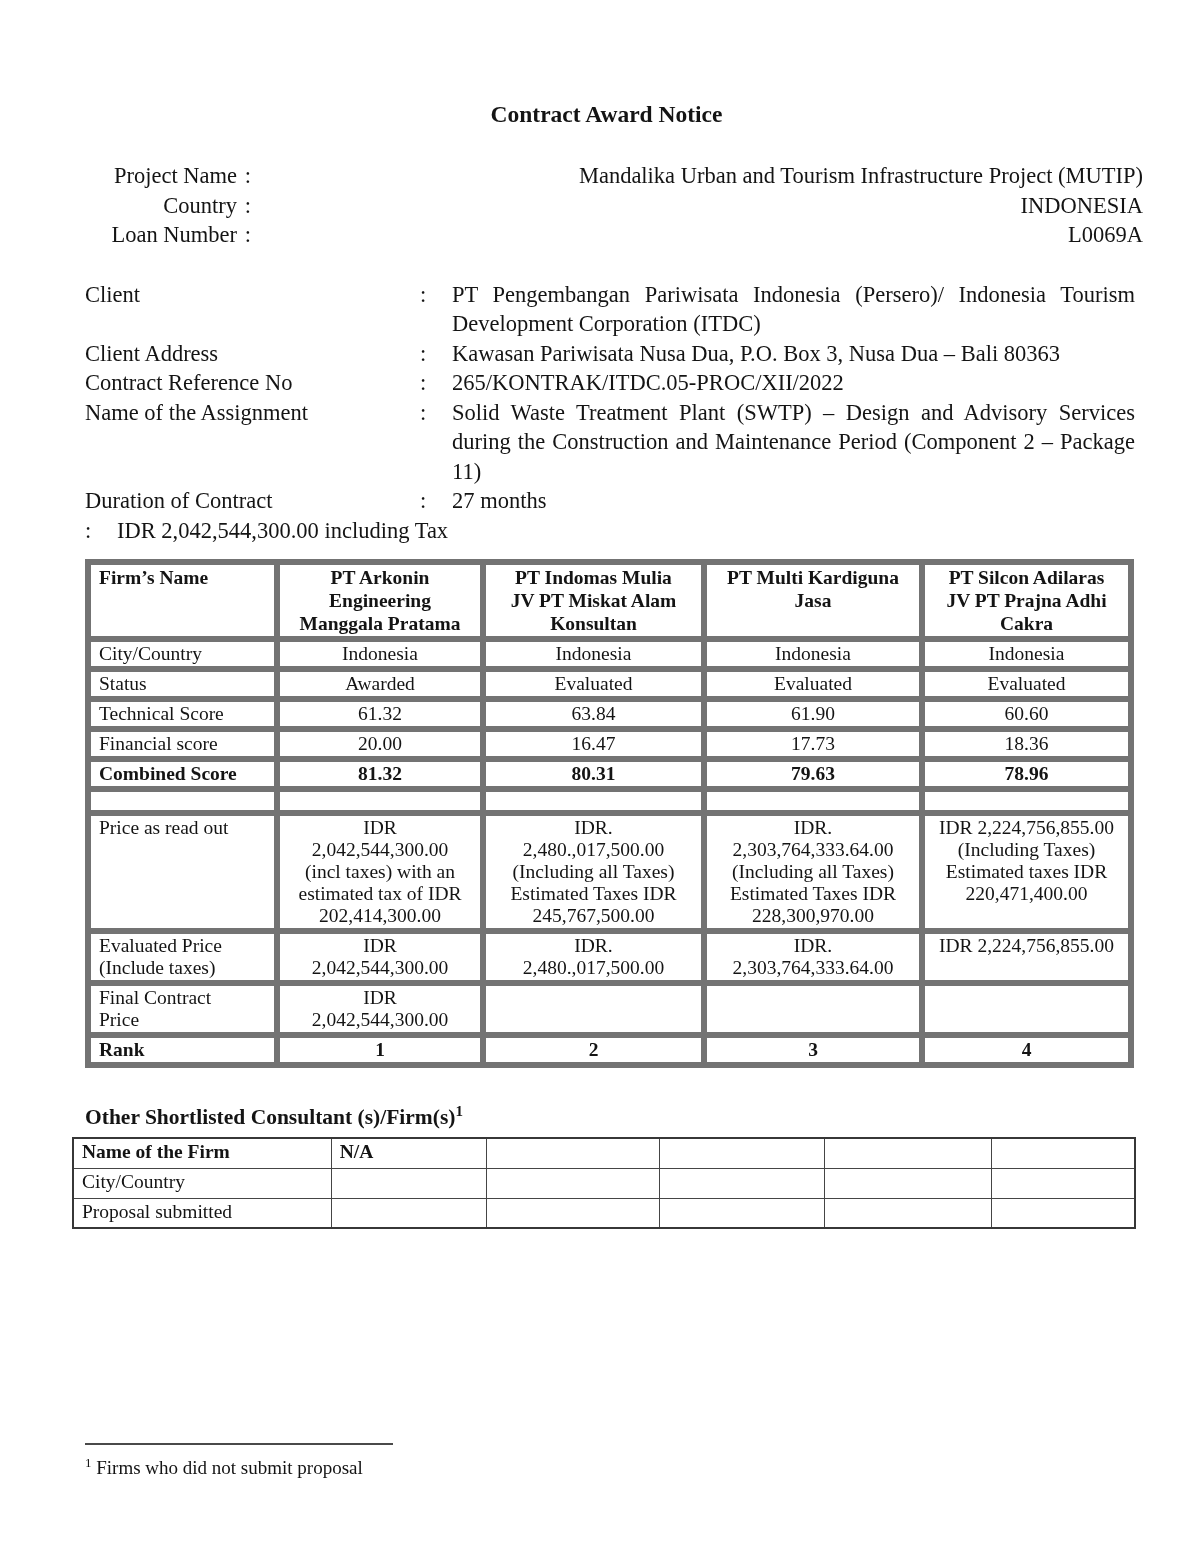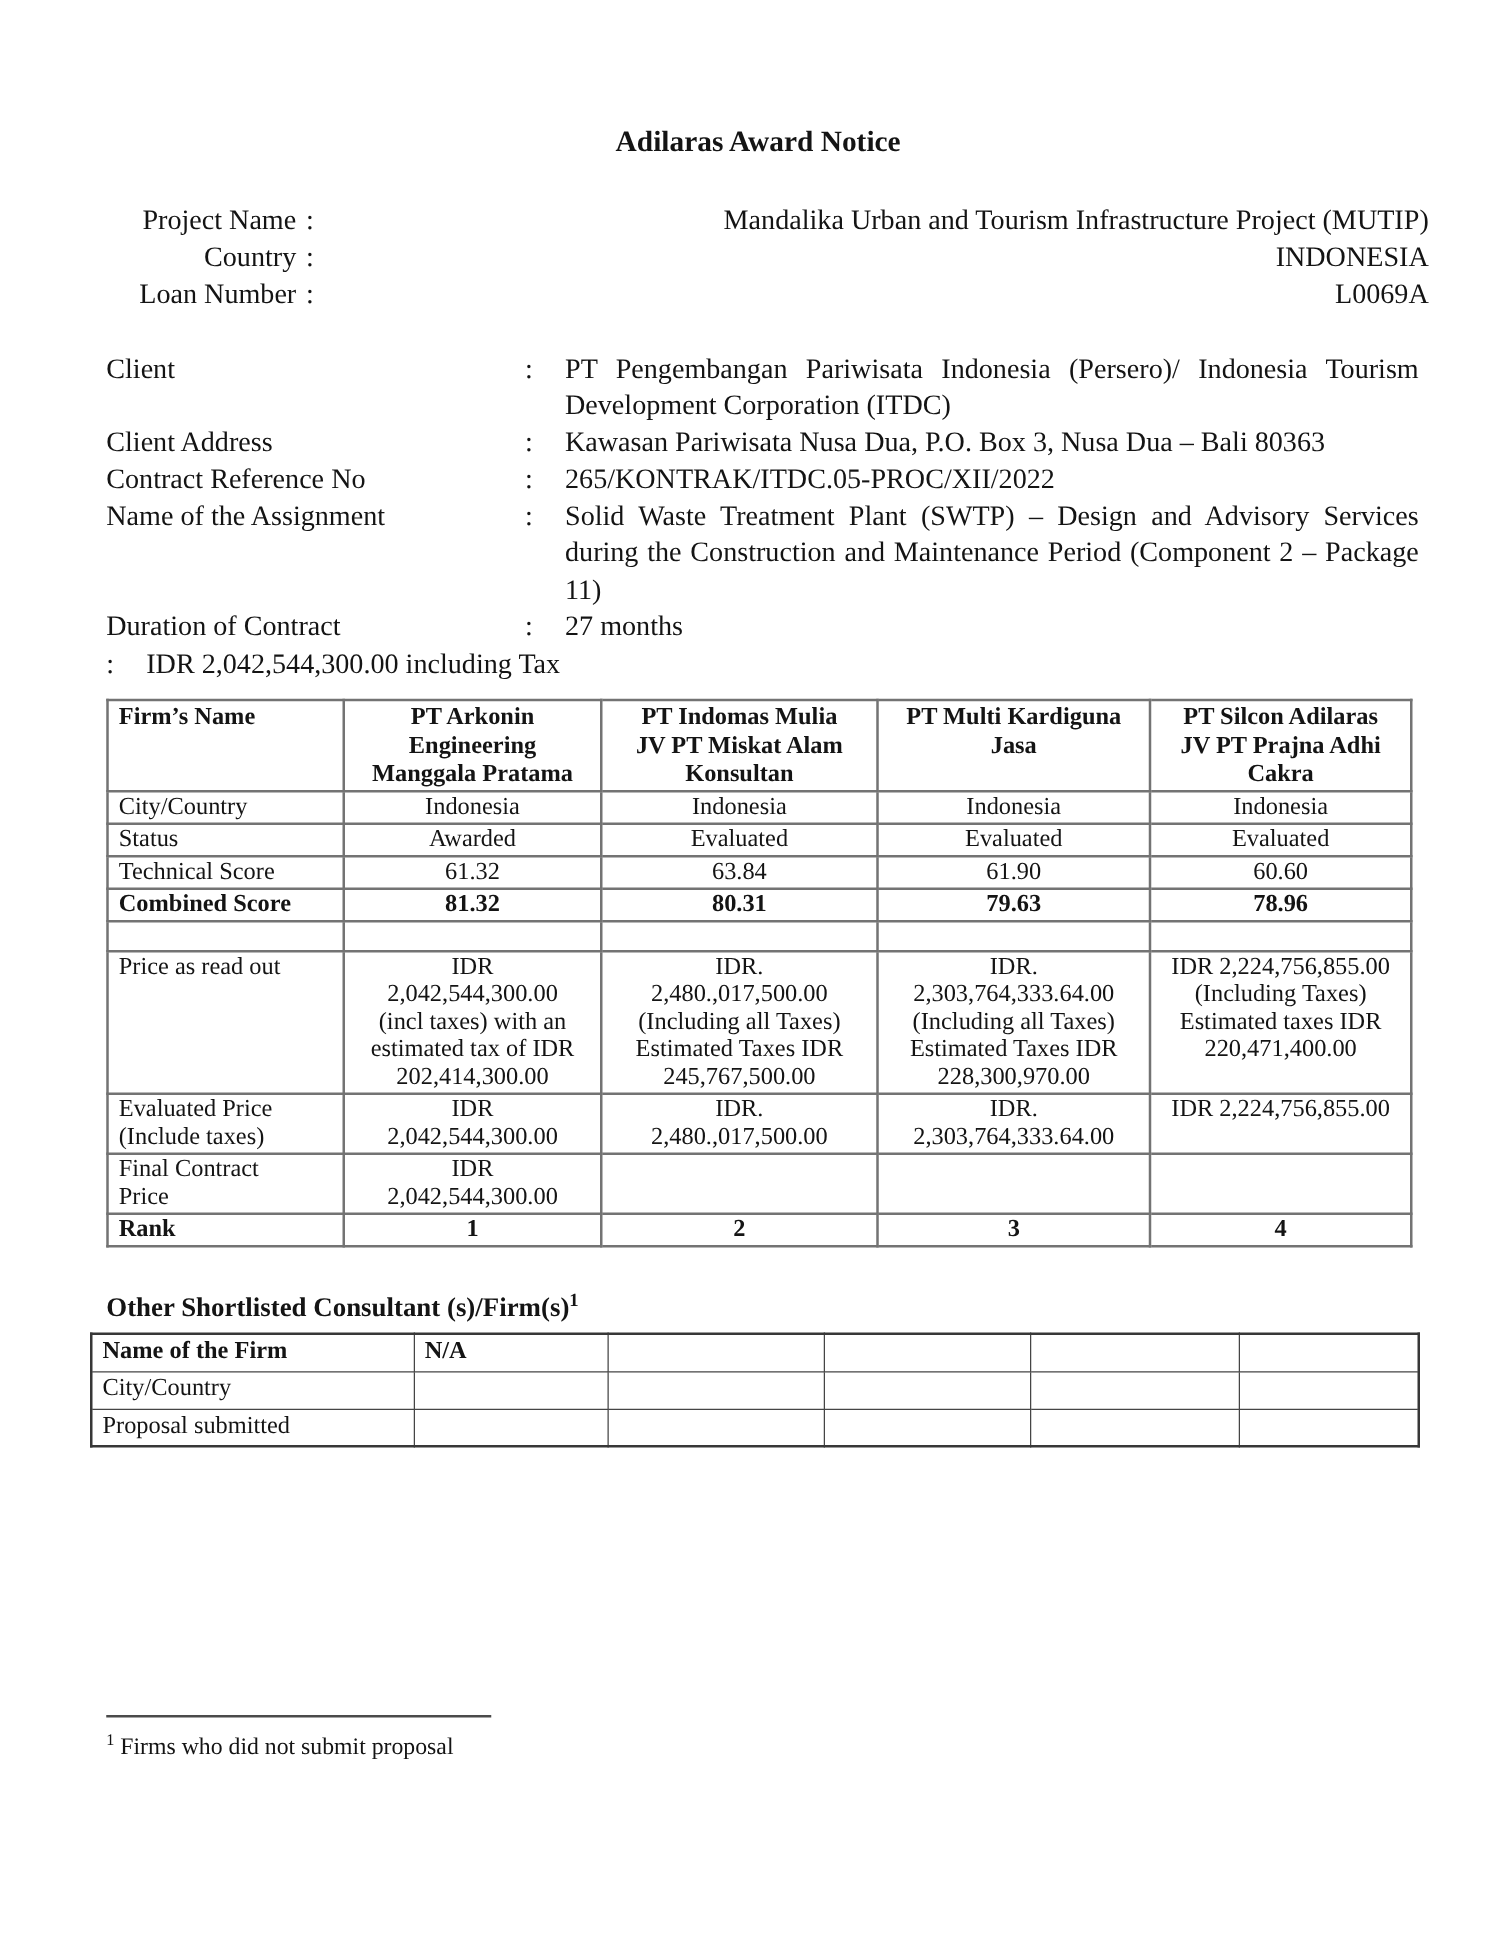--- a/index.html
+++ b/index.html
@@ -40,21 +40,21 @@
   
   .firms-table {
     margin-top: 14px;
     width: 1043px;
     border-collapse: collapse;
     table-layout: fixed;
     border: 2px solid #373737;
     font-size: 19.5px;
   }
   .firms-table th, .firms-table td {
-    border: 2px solid #737373;
+    border: 6px solid #737373;
     vertical-align: top;
     padding: 1px 8px;
     overflow: hidden;
   }
   .firms-table th {
     font-weight: bold;
     line-height: 23px;
     text-align: center;
     white-space: pre;
   }
@@ -98,21 +98,21 @@
     border-top: 2px solid #4a4a4a;
   }
   .footnote { margin-top: 6px; font-size: 19px; line-height: 24px; }
   .footnote sup { font-size: 13px; }
 </style>
 </head>
 <body>
 
 <div class="page">
 
-  <h1 class="doc-title">Adilaras Award Notice</h1>
+  <h1 class="doc-title">Contract Award Notice</h1>
 
   <div class="meta-block">
     <div class="meta-row">
       <span class="lbl">Project Name</span>
       <span class="col">:</span>
       <span class="val">Mandalika Urban and Tourism Infrastructure Project (MUTIP)</span>
     </div>
     <div class="meta-row">
       <span class="lbl">Country</span>
       <span class="col">:</span>
@@ -196,20 +196,27 @@
         <td class="v">Evaluated</td>
         <td class="v">Evaluated</td>
       </tr>
       <tr class="r-center">
         <td class="lblcell">Technical Score</td>
         <td class="v">61.32</td>
         <td class="v">63.84</td>
         <td class="v">61.90</td>
         <td class="v">60.60</td>
       </tr>
+      <tr class="r-center">
+        <td class="lblcell">Financial score</td>
+        <td class="v">20.00</td>
+        <td class="v">16.47</td>
+        <td class="v">17.73</td>
+        <td class="v">18.36</td>
+      </tr>
       <tr class="r-center r-bold">
         <td class="lblcell">Combined Score</td>
         <td class="v">81.32</td>
         <td class="v">80.31</td>
         <td class="v">79.63</td>
         <td class="v">78.96</td>
       </tr>
       <tr class="r-spacer">
         <td></td>
         <td></td>

